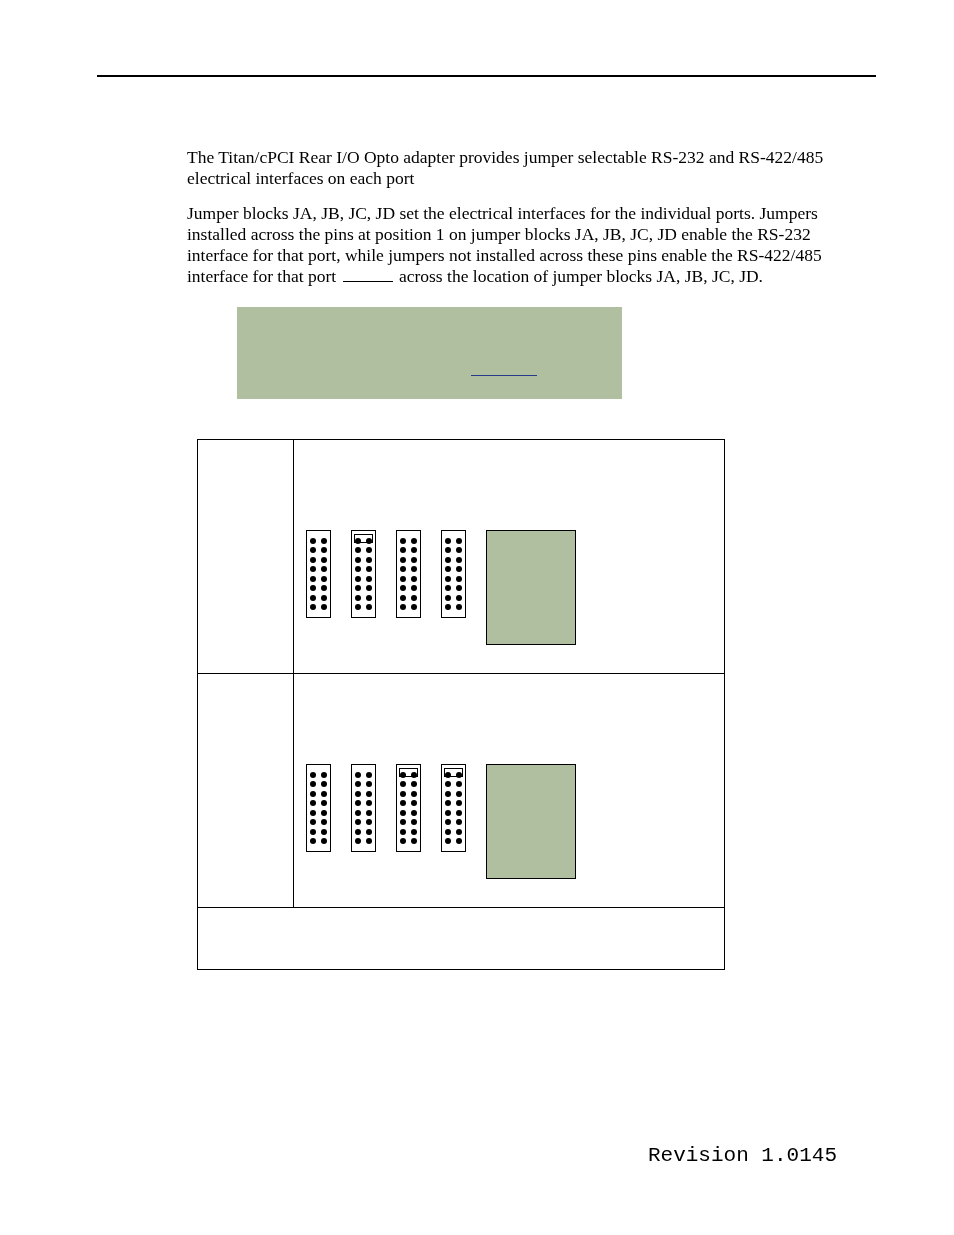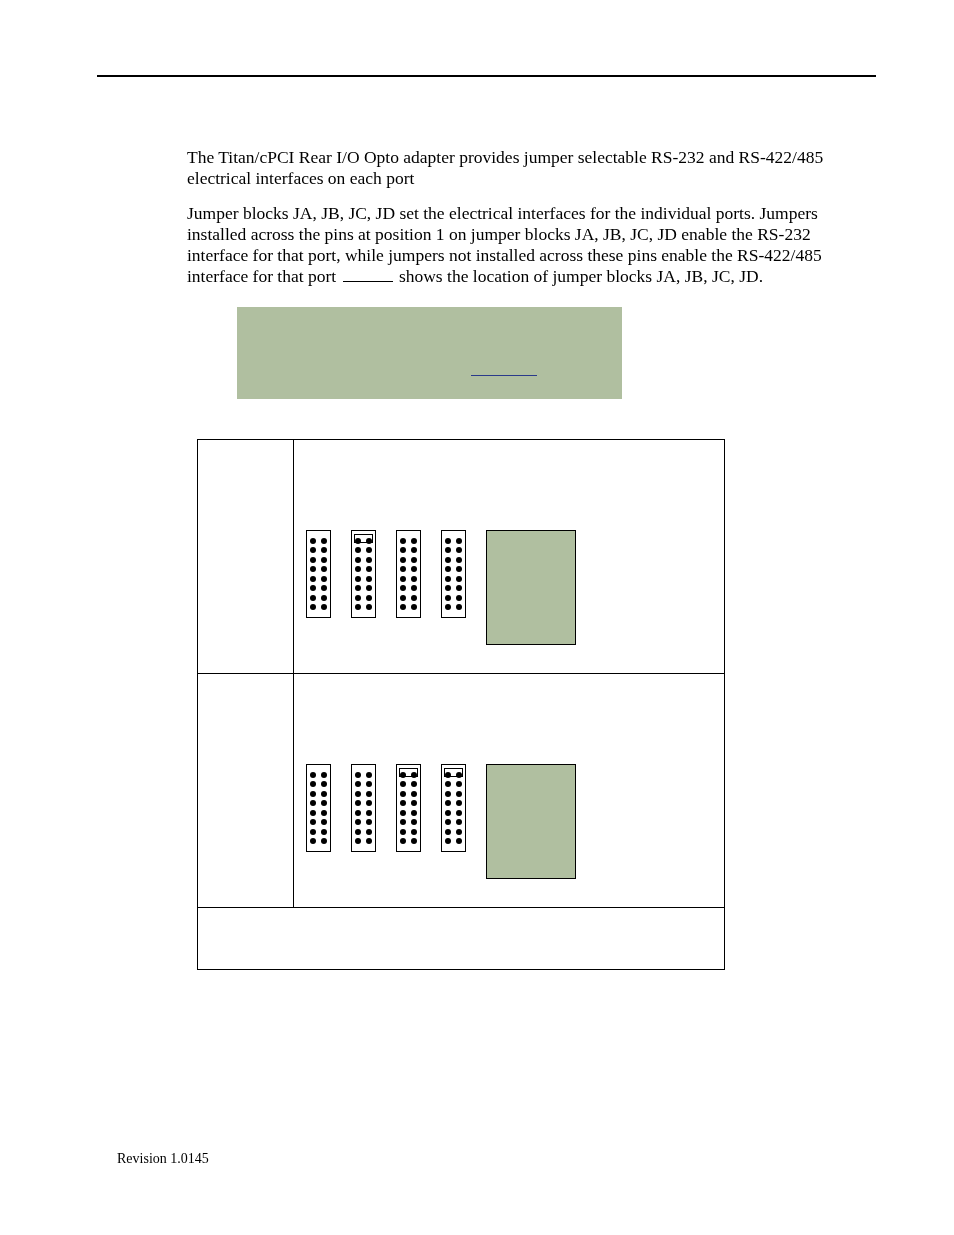--- a/index.html
+++ b/index.html
@@ -111,37 +111,38 @@
   }
   .footnote-row td {
     height: 62px;
   }
   .footer {
     position: absolute;
     bottom: 68px;
     left: 117px;
     right: 117px;
     display: flex;
-    justify-content: flex-start;
-    font-size: 14px;
+    justify-content: flex-end;
+    font-size: 21px;
     color: #000;
+    font-family: Liberation Mono, monospace;
   }
 </style>
 </head>
 <body>
 
 <div class="page">
   <div class="hr-top"></div>
 
   <p class="body-text">The Titan/cPCI Rear I/O Opto adapter provides jumper selectable RS-232 and RS-422/485 electrical interfaces on each port</p>
 
   <p class="body-text">
     <span>Jumper blocks JA, JB, JC, JD set the electrical interfaces for the individual ports.  Jumpers installed across the pins at position 1 on jumper blocks JA, JB, JC, JD enable the RS-232 interface for that port, while jumpers not installed across these pins enable the RS-422/485 interface for that port</span>
     <span class="blank-line"></span>
-    <span>shows the location of jumper blocks JA, JB, JC, JD.</span>
+    <span>across the location of jumper blocks JA, JB, JC, JD.</span>
   </p>
 
   <div class="callout">
     <div class="callout-line"></div>
   </div>
 
   <div class="table-wrap">
     <table class="jumper-table">
       <tbody id="jt-body">
           <tr>

